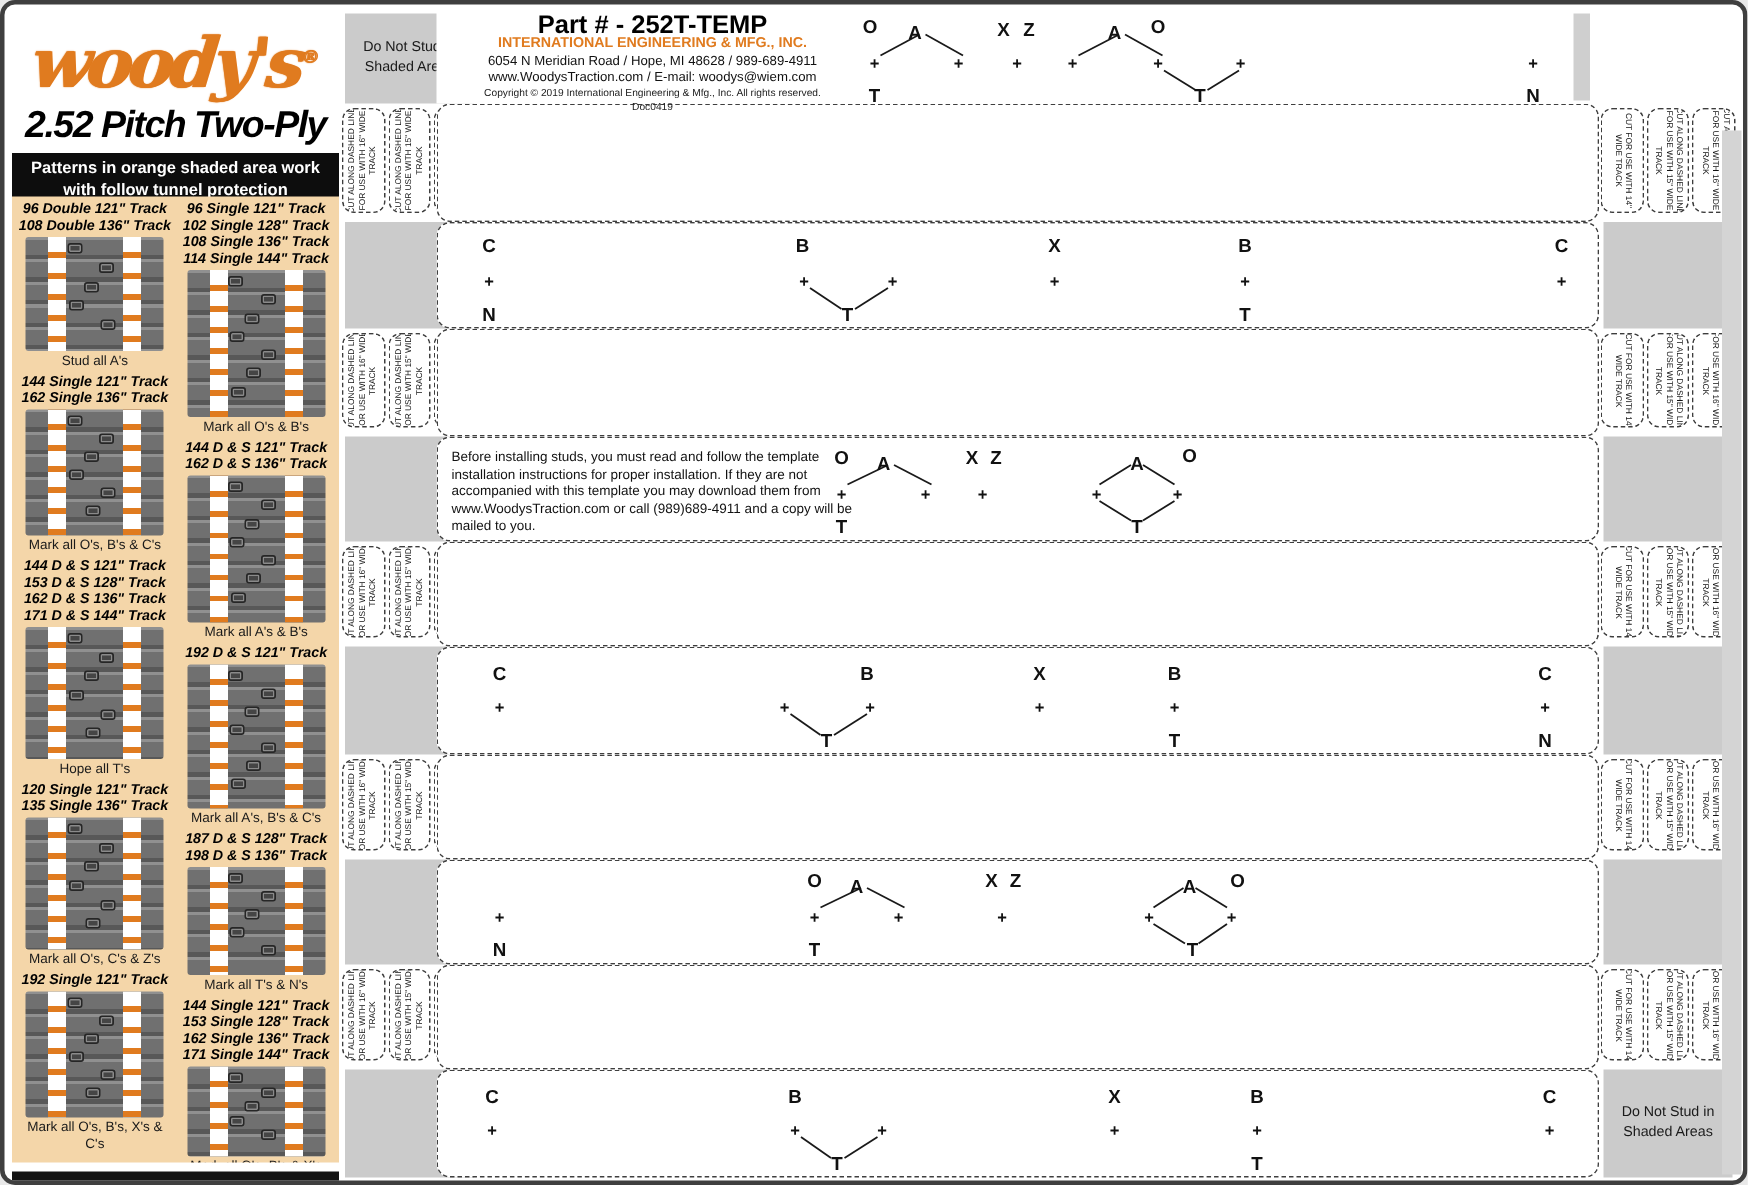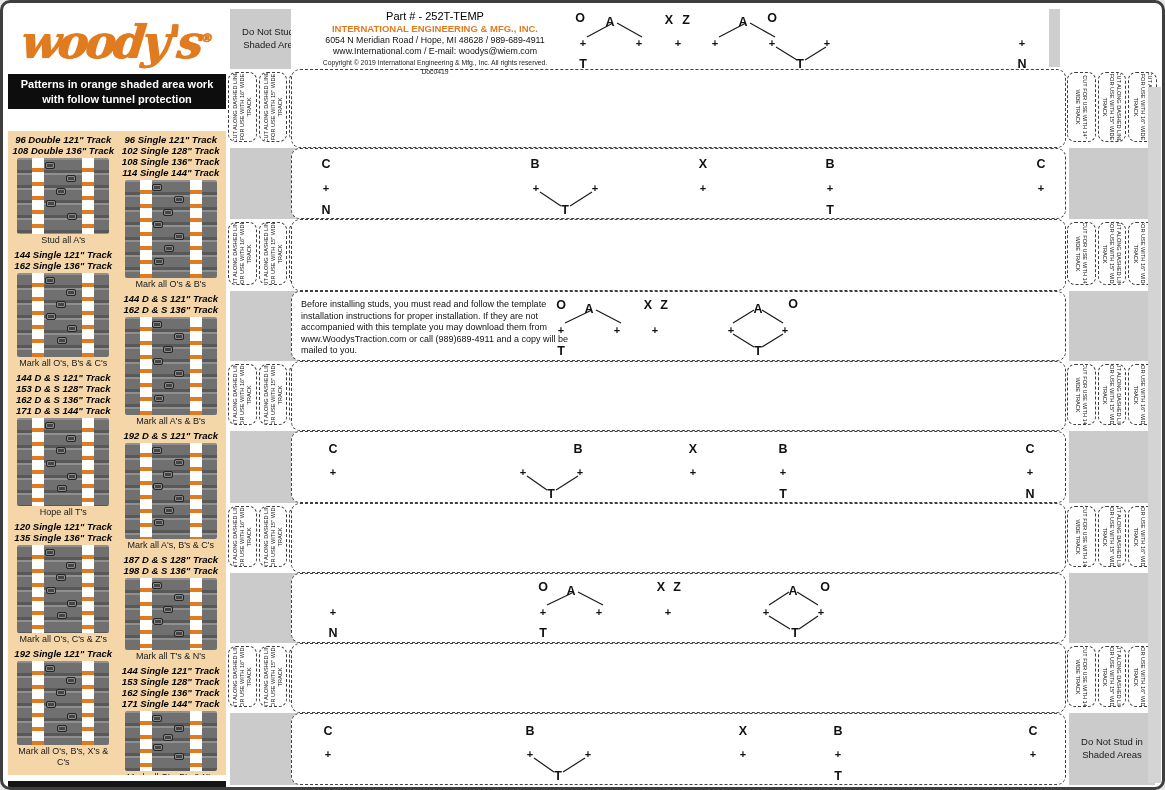--- a/index.html
+++ b/index.html
@@ -48,41 +48,42 @@
 
   
   .main{position:absolute;left:288px;top:4px;width:775px;height:778px;}
   .band{position:absolute;left:0;right:0;box-sizing:border-box;background:#fff;}
   .band-box{border:1.5px dashed #3f3f3f;border-radius:9px;}
   .band .letter{position:absolute;font-size:12.5px;font-weight:600;color:#111;transform:translateX(-50%);}
   .band .plus{position:absolute;font-size:11px;font-weight:700;color:#111;transform:translateX(-50%);}
   .band svg{position:absolute;left:0;top:0;}
 
   .header-block{position:absolute;left:10px;top:3px;width:268px;text-align:center;z-index:3;}
-  .part-number{font-size:11px;font-weight:normal;color:#000;line-height:13px;}
+  .part-number{font-size:17px;font-weight:bold;color:#000;line-height:13px;}
   .company-name{font-size:9.5px;font-weight:bold;color:#e07b1f;line-height:12px;}
   .company-line{font-size:8.8px;color:#111;line-height:11px;}
   .copyright-line{font-size:6.8px;color:#222;line-height:9px;margin-top:1px;}
   .doc-number{font-size:6.8px;color:#222;line-height:9px;}
 
   .instructions{position:absolute;left:10px;top:292px;width:268px;font-size:9px;color:#111;
         line-height:1.28;z-index:3;}
   .warning-box{position:absolute;left:600px;top:585px;width:165px;height:40px;box-sizing:border-box;
         border:1px solid #8c4a00;background:linear-gradient(180deg,#f2a352 0%,#e88a22 55%,#d97a07 100%);
         font-size:7.3px;color:#1a0d00;text-align:center;line-height:1.25;padding:3px 4px;z-index:3;}
   .shaded-bar-top{position:absolute;left:758px;top:2px;width:11px;height:58px;background:#cfcfcf;z-index:2;}
   .right-margin-bar{position:absolute;left:1145px;top:84px;width:13px;height:696px;background:#d4d4d4;}
 </style>
 </head>
 <body>
 
 <div class="page">
 
   <div class="sidebar">
     <div class="logo"><span>woody's</span><sup>®</sup></div>
+    <div class="pitch-title">2.52 Pitch Two-Ply</div>
     <div class="banner">Patterns in orange shaded area work with follow tunnel protection</div>
     <div class="pattern-panel">
       <div class="pattern-column">
           <div class="pattern-block">
             <div class="pattern-labels">
               <div class="pattern-label-line">96 Double 121" Track</div>
               <div class="pattern-label-line">108 Double 136" Track</div>
             </div>
             <div class="trackimg" style="height: 76px;">
               <span class="stud" style="left: 30%; top: 4px;"></span>
@@ -441,21 +442,21 @@
         <span class="letter" style="left: 546px; top: 10px;">B</span>
         <span class="plus" style="left: 546px; top: 34px;">+</span>
         <span class="letter" style="left: 546px; top: 55px;">T</span>
         <span class="letter" style="left: 741px; top: 10px;">C</span>
         <span class="plus" style="left: 741px; top: 34px;">+</span>
       </div>
       <div class="header-block">
       <div class="part-number">Part # - 252T-TEMP</div>
       <div class="company-name">INTERNATIONAL ENGINEERING &amp; MFG., INC.</div>
       <div class="company-line">6054 N Meridian Road / Hope, MI 48628 / 989-689-4911</div>
-      <div class="company-line">www.International.com / E-mail: woodys@wiem.com</div>
+      <div class="company-line">www.WoodysTraction.com / E-mail: woodys@wiem.com</div>
       <div class="copyright-line">Copyright © 2019 International Engineering &amp; Mfg., Inc. All rights reserved.</div>
       <div class="doc-number">Doc0419</div>
     </div>
       <div class="shaded-bar-top"></div>
       <div class="instructions">Before installing studs, you must read and follow the template installation instructions for proper installation. If they are not accompanied with this template you may download them from www.WoodysTraction.com or call (989)689-4911 and a copy will be mailed to you.</div>
     </div>
 
   <div class="cut-column cut-column-right">
     <div class="shade shade-text" style="top:706px;height:72px;">Do Not Stud in Shaded Areas</div>
   <div class="strip-group" style="top: 65px; height: 70px;">

